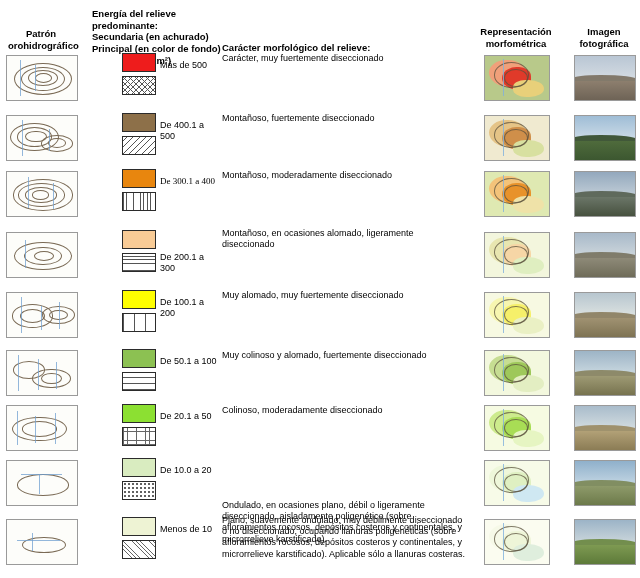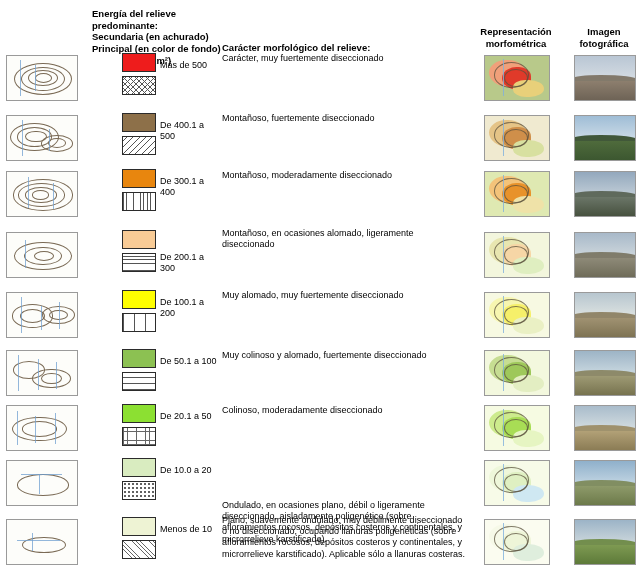--- a/index.html
+++ b/index.html
@@ -61,20 +61,24 @@
   .ph{position:relative;width:100%;height:100%;}
   .sky{position:absolute;left:0;right:0;top:0;}
   .gnd{position:absolute;left:0;right:0;bottom:0;}
   .ridge{position:absolute;left:-4%;right:-4%;}
 </style>
 </head>
 <body>
 
 <div id="sheet">
 
+  <div class="hdr" id="hdr-pattern">
+    <div>Patrón</div>
+    <div>orohidrográfico</div>
+  </div>
 
   <div class="hdr" id="hdr-energy">
     <div>Energía del relieve predominante:</div>
     <div>Secundaria (en achurado)</div>
     <div>Principal (en color de fondo)</div>
     <div style="margin-top:1px;text-align:center;width:64px;margin-left:30px;">(m/km²)</div>
   </div>
 
   <div class="hdr" id="hdr-morph">Carácter morfológico del relieve:</div>
 
@@ -179,21 +183,21 @@
             <div class="cl" style="left:35%;top:42%;width:22%;height:16%;"></div>
             <div class="riv" style="left:30%;top:12%;width:1%;height:70%;opacity:.75;"></div>
             <div class="riv" style="left:66%;top:24%;width:1%;height:60%;opacity:.75;"></div>
           </div>
         </div>
 
     <div class="cell sw-main" style="top:2px;background:#e8860e;"></div>
 
     <div class="cell sw-hatch h-vert" style="top:25px;"></div>
 
-    <div class="cell energy" style="top:9px;">De 300.1 a 400</div>
+    <div class="cell energy" style="top:9px;font-family:Liberation Serif, serif;">De 300.1 a 400</div>
 
     <div class="cell desc" style="top:3px;">Montañoso, moderadamente diseccionado</div>
 
     <div class="cell repr" style="top:4px;height:46px;">
           <div style="position:relative;width:100%;height:100%;background:#dfe9b2;">
             <div style="position:absolute;inset:0;background:#dfe9b2;"></div>
             <div class="blob" style="left:6%;top:8%;width:58%;height:62%;background:#f3c37a;"></div>
             <div class="blob" style="left:26%;top:24%;width:46%;height:52%;background:#e8922a;border-radius:55% 45% 48% 52%;"></div>
             <div class="blob" style="left:44%;top:54%;width:48%;height:40%;background:#efe2a8;border-radius:45% 55% 52% 48%;"></div>
             <div class="thinline" style="left:14%;top:14%;width:52%;height:54%;"></div>

